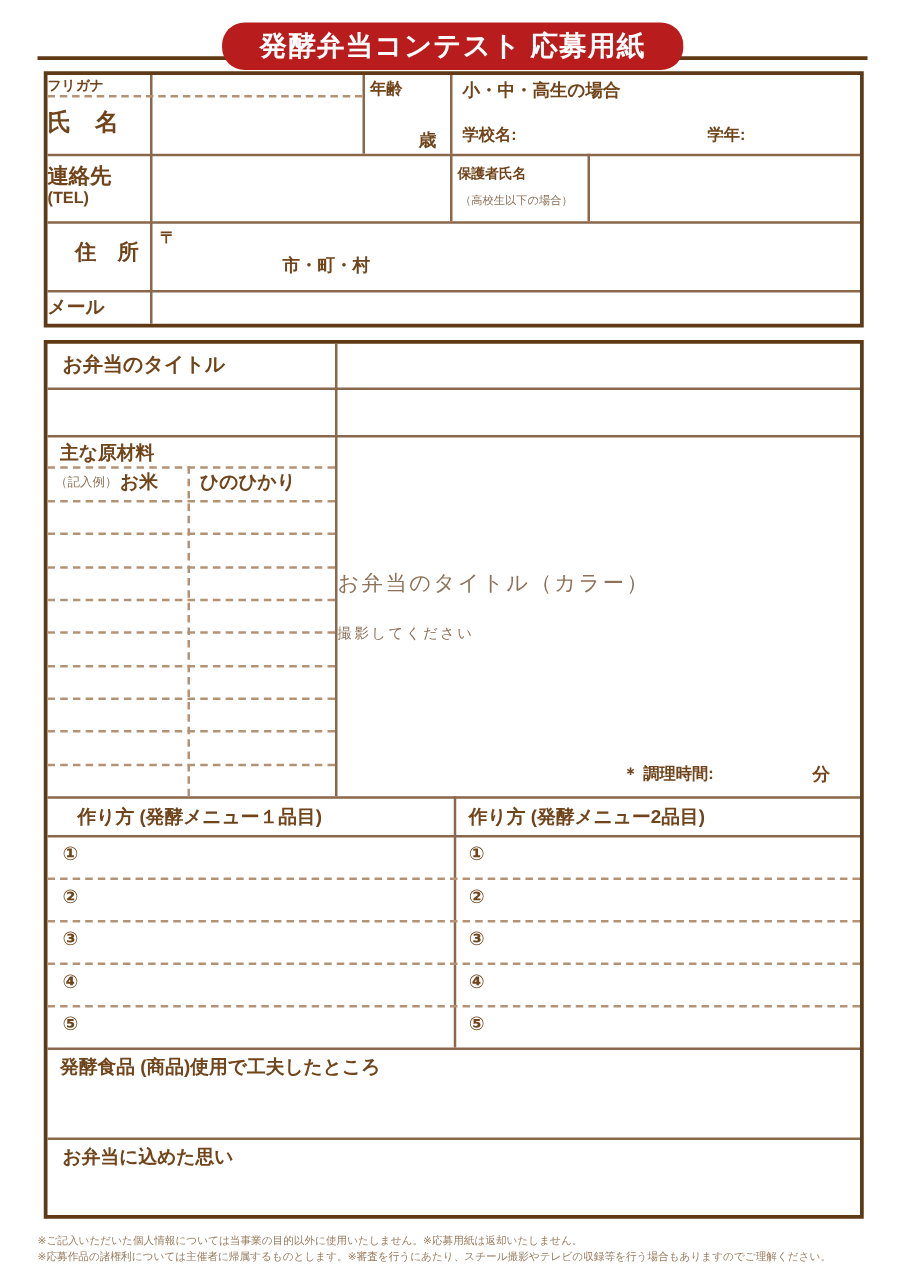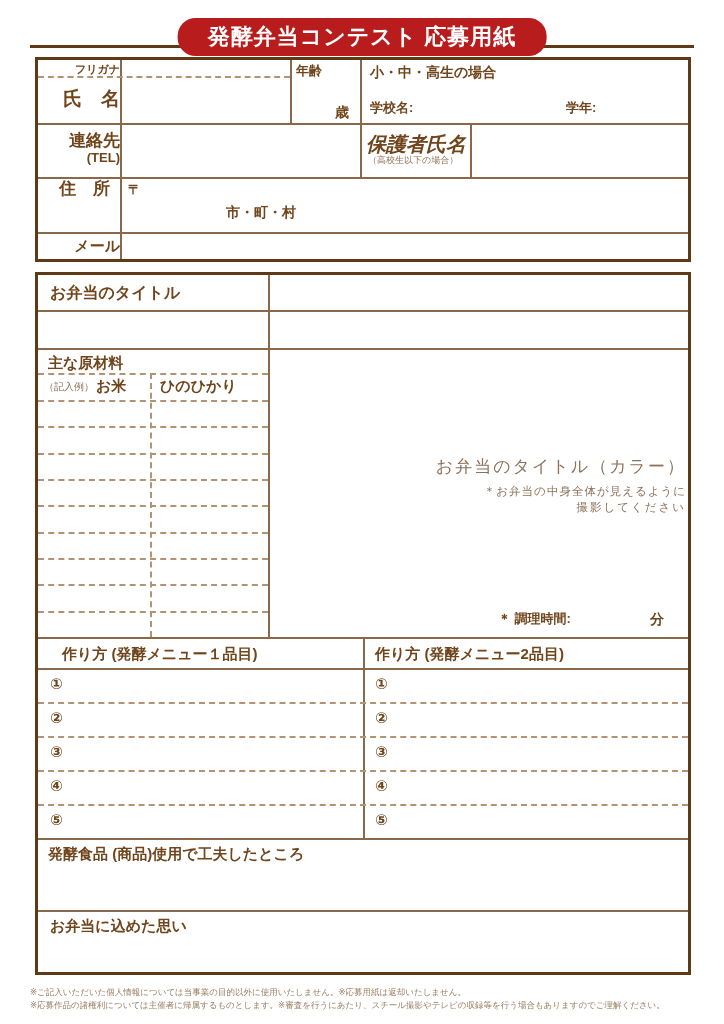--- a/index.html
+++ b/index.html
@@ -16,21 +16,21 @@
     padding:4px 30px;font-size:22px;font-weight:bold;letter-spacing:1px;white-space:nowrap;
   }
   
   .t1{position:absolute;left:35px;top:57px;width:656px;height:205px;border:3px solid #5e3a17;box-sizing:border-box;}
   .t2{position:absolute;left:35px;top:272px;width:656px;height:703px;border:3px solid #5e3a17;box-sizing:border-box;}
   .hl{position:absolute;height:2px;background:#8a684c;}
   .vl{position:absolute;width:2px;background:#8a684c;}
   .dh{position:absolute;height:0;border-top:2px dashed #b29376;}
   .dv{position:absolute;width:0;border-left:2px dashed #b29376;}
   .lbl{position:absolute;font-weight:bold;color:#70451c;white-space:nowrap;line-height:1.15;}
-  .ctr{text-align:right;}
+  .ctr{text-align:left;}
   .serif{font-family:"Liberation Serif","DejaVu Serif",serif;font-weight:normal;color:#8d7158;}
   .cell{position:absolute;}
   .footer{
     position:absolute;left:30px;top:986px;width:670px;
     font-size:8.5px;line-height:13px;color:#987c5f;white-space:nowrap;
   }
 </style>
 </head>
 <body>
 
@@ -62,25 +62,25 @@
     <div class="lbl" style="left:297px;top:44px;font-size:14px;">歳</div>
     <div class="lbl" style="left:332px;top:4px;font-size:14px;">小・中・高生の場合</div>
     <div class="lbl" style="left:332px;top:41px;font-size:13px;">学校名:</div>
     <div class="cell" style="left:385px;top:38px;width:135px;height:22px;"></div>
     <div class="lbl" style="left:528px;top:41px;font-size:13px;">学年:</div>
     <div class="cell" style="left:565px;top:38px;width:80px;height:22px;"></div>
 
     <div class="lbl ctr" style="left:0;width:82px;top:71px;font-size:17px;">連絡先</div>
     <div class="lbl ctr" style="left:0;width:82px;top:91px;font-size:13px;">(TEL)</div>
     <div class="cell" style="left:84px;top:65px;width:236px;height:50px;"></div>
-    <div class="lbl" style="left:328px;top:73px;font-size:20px;font-style:italic;">保護者氏名</div>
+    <div class="lbl" style="left:328px;top:73px;font-size:11px;">保護者氏名</div>
     <div class="lbl" style="left:330px;top:95px;font-size:9px;font-weight:normal;color:#8d7158;">（高校生以下の場合）</div>
     <div class="cell" style="left:434px;top:65px;width:214px;height:50px;"></div>
 
-    <div class="lbl ctr" style="left:0;width:72px;top:119px;font-size:17px;">住　所</div>
+    <div class="lbl ctr" style="left:0;width:72px;top:132px;font-size:17px;padding-left:22px;">住　所</div>
     <div class="lbl" style="left:90px;top:123px;font-size:13px;">〒</div>
     <div class="lbl" style="left:188px;top:144px;font-size:14px;">市・町・村</div>
     <div class="cell" style="left:84px;top:119px;width:564px;height:51px;"></div>
 
     <div class="lbl ctr" style="left:0;width:82px;top:177px;font-size:15px;">メール</div>
     <div class="cell" style="left:84px;top:174px;width:564px;height:24px;"></div>
   </div>
 
   <div class="t2">
 
@@ -109,21 +109,20 @@
     <div class="dh" style="left:0;width:230px;top:309px;"></div>
     <div class="dh" style="left:0;width:230px;top:336px;"></div>
     <div class="dv" style="left:112px;top:98px;height:264px;"></div>
     <div class="lbl" style="left:6px;top:106px;font-size:10px;font-weight:normal;color:#8d7158;">（記入例）</div>
     <div class="lbl" style="left:58px;top:102px;font-size:15px;">お米</div>
     <div class="lbl" style="left:122px;top:102px;font-size:15px;">ひのひかり</div>
     <div class="cell" style="left:0;top:125px;width:230px;height:237px;"></div>
 
     <div class="cell" style="left:232px;top:75px;width:416px;height:285px;">
       <div class="lbl serif ctr" style="left:0;width:416px;top:107px;font-size:17px;letter-spacing:2px;">お弁当のタイトル（カラー）</div>
-      <div class="lbl serif ctr" style="left:0;width:416px;top:135px;font-size:11.5px;letter-spacing:1px;">＊お弁当の中身全体が見えるように</div>
       <div class="lbl serif ctr" style="left:0;width:416px;top:151px;font-size:11.5px;letter-spacing:2px;">撮影してください</div>
     </div>
     <div class="lbl" style="left:460px;top:337px;font-size:13px;">＊ 調理時間:</div>
     <div class="cell" style="left:545px;top:332px;width:60px;height:24px;"></div>
     <div class="lbl" style="left:612px;top:336px;font-size:14px;">分</div>
 
     <div class="lbl" style="left:24px;top:370px;font-size:15px;">作り方 (発酵メニュー１品目)</div>
     <div class="lbl" style="left:337px;top:370px;font-size:15px;">作り方 (発酵メニュー2品目)</div>
 
     <div class="dh" style="left:0;right:0;top:427px;"></div>

